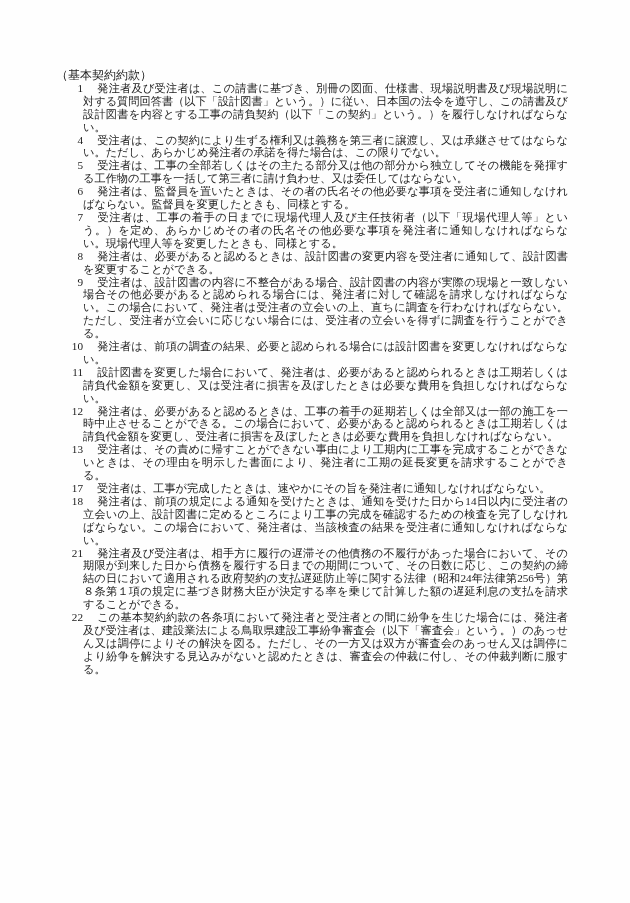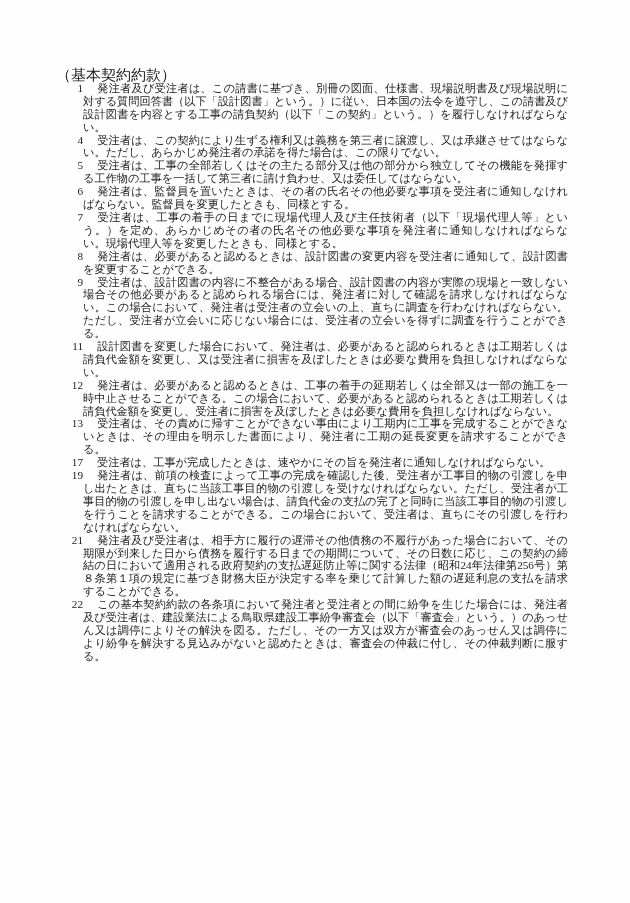--- a/index.html
+++ b/index.html
@@ -20,21 +20,21 @@
     position: absolute;
     left: 56px;
     top: 69px;
     width: 512px;
     font-size: 11.2px;
     line-height: 12.9px;
     text-align: justify;
   }
   .doc-heading {
     margin: 0;
-    font-size: 15px;
+    font-size: 12px;
     font-weight: normal;
   }
   .clause {
     margin: 0;
     padding-left: 27px; 
   }
   .clause .num {
     display: inline-block;
     width: 27px;
     margin-left: -27px;
@@ -59,34 +59,35 @@
   <p class="clause"><span class="num">5</span><span>受注者は、工事の全部若しくはその主たる部分又は他の部分から独立してその機能を発揮する工作物の工事を一括して第三者に請け負わせ、又は委任してはならない。</span></p>
 
   <p class="clause"><span class="num">6</span><span>発注者は、監督員を置いたときは、その者の氏名その他必要な事項を受注者に通知しなければならない。監督員を変更したときも、同様とする。</span></p>
 
   <p class="clause"><span class="num">7</span><span>受注者は、工事の着手の日までに現場代理人及び主任技術者（以下「現場代理人等」という。）を定め、あらかじめその者の氏名その他必要な事項を発注者に通知しなければならない。現場代理人等を変更したときも、同様とする。</span></p>
 
   <p class="clause"><span class="num">8</span><span>発注者は、必要があると認めるときは、設計図書の変更内容を受注者に通知して、設計図書を変更することができる。</span></p>
 
   <p class="clause"><span class="num">9</span><span>受注者は、設計図書の内容に不整合がある場合、設計図書の内容が実際の現場と一致しない場合その他必要があると認められる場合には、発注者に対して確認を請求しなければならない。この場合において、発注者は受注者の立会いの上、直ちに調査を行わなければならない。ただし、受注者が立会いに応じない場合には、受注者の立会いを得ずに調査を行うことができる。</span></p>
 
+  <p class="clause"><span class="num">10</span><span>発注者は、前項の調査の結果、必要と認められる場合には設計図書を変更しなければならない。</span></p>
 
   <p class="clause"><span class="num">11</span><span>設計図書を変更した場合において、発注者は、必要があると認められるときは工期若しくは請負代金額を変更し、又は受注者に損害を及ぼしたときは必要な費用を負担しなければならない。</span></p>
 
   <p class="clause"><span class="num">12</span><span>発注者は、必要があると認めるときは、工事の着手の延期若しくは全部又は一部の施工を一時中止させることができる。この場合において、必要があると認められるときは工期若しくは請負代金額を変更し、受注者に損害を及ぼしたときは必要な費用を負担しなければならない。</span></p>
 
   <p class="clause"><span class="num">13</span><span>受注者は、その責めに帰すことができない事由により工期内に工事を完成することができないときは、その理由を明示した書面により、発注者に工期の延長変更を請求することができる。</span></p>
 
 
 
 
   <p class="clause"><span class="num">17</span><span>受注者は、工事が完成したときは、速やかにその旨を発注者に通知しなければならない。</span></p>
 
+  <p class="clause"><span class="num">18</span><span>発注者は、前項の規定による通知を受けたときは、通知を受けた日から14日以内に受注者の立会いの上、設計図書に定めるところにより工事の完成を確認するための検査を完了しなければならない。この場合において、発注者は、当該検査の結果を受注者に通知しなければならない。</span></p>
 
-  <p class="clause"><span class="num">19</span><span>発注者は、前項の検査によって工事の完成を確認した後、受注者が工事目的物の引渡しを申し出たときは、直ちに当該工事目的物の引渡しを受けなければならない。ただし、受注者が工事目的物の引渡しを申し出ない場合は、請負代金の支払の完了と同時に当該工事目的物の引渡しを行うことを請求することができる。この場合において、受注者は、直ちにその引渡しを行わなければならない。</span></p>
 
 
   <p class="clause"><span class="num">21</span><span>発注者及び受注者は、相手方に履行の遅滞その他債務の不履行があった場合において、その期限が到来した日から債務を履行する日までの期間について、その日数に応じ、この契約の締結の日において適用される政府契約の支払遅延防止等に関する法律（昭和24年法律第256号）第８条第１項の規定に基づき財務大臣が決定する率を乗じて計算した額の遅延利息の支払を請求することができる。</span></p>
 
   <p class="clause"><span class="num">22</span><span>この基本契約約款の各条項において発注者と受注者との間に紛争を生じた場合には、発注者及び受注者は、建設業法による鳥取県建設工事紛争審査会（以下「審査会」という。）のあっせん又は調停によりその解決を図る。ただし、その一方又は双方が審査会のあっせん又は調停により紛争を解決する見込みがないと認めたときは、審査会の仲裁に付し、その仲裁判断に服する。</span></p>
 
 </div>
   </div>
 </div>
 

